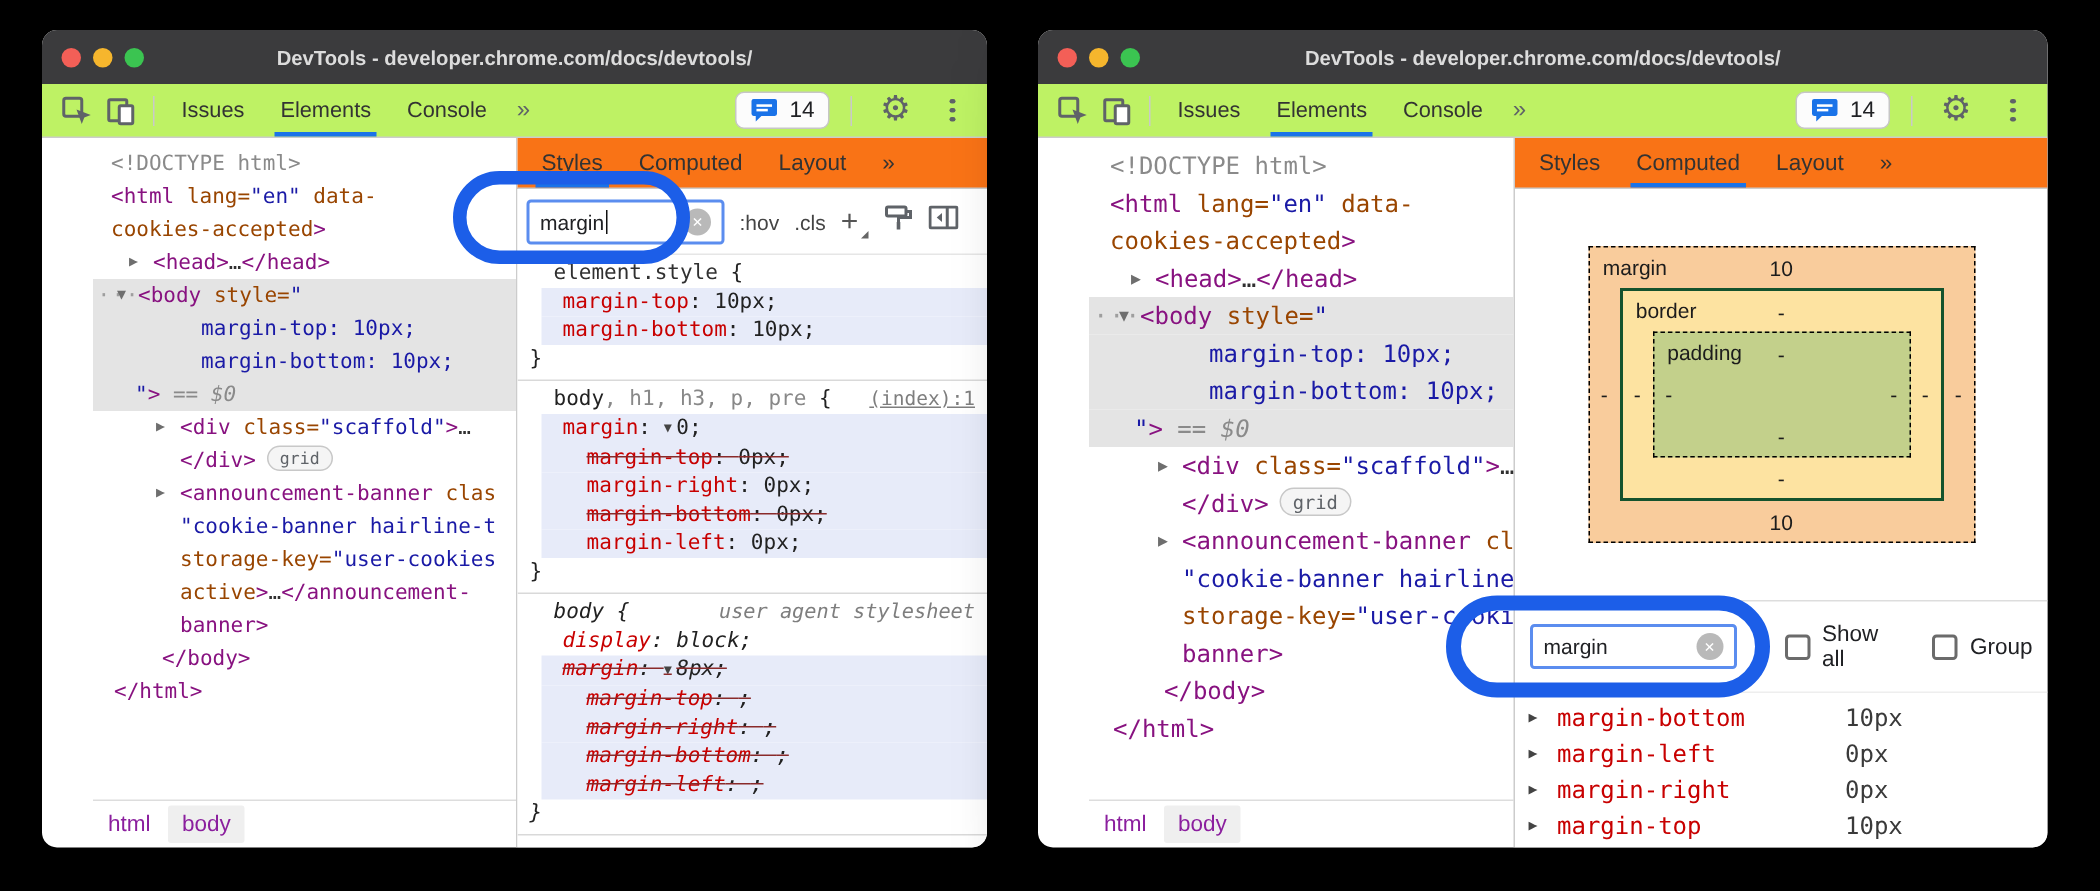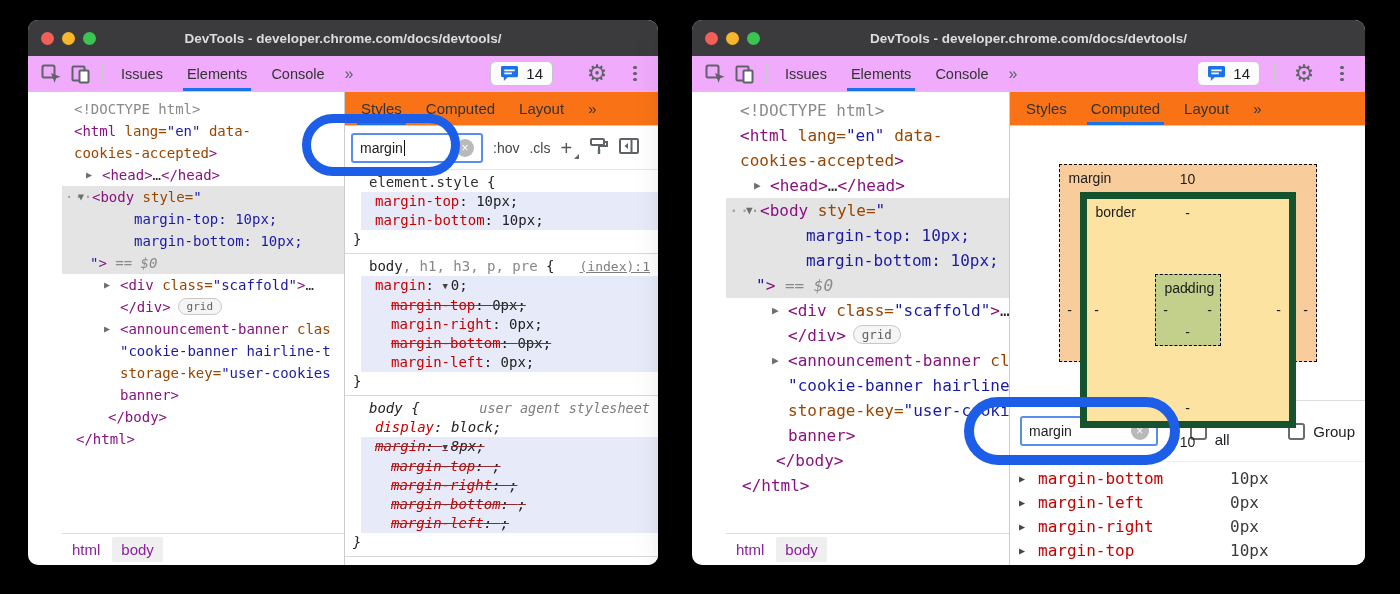--- a/index.html
+++ b/index.html
@@ -16,21 +16,21 @@
           display:flex;flex-direction:column;box-shadow:0 18px 48px rgba(0,0,0,.65);}
   .win-left{left:28px;width:630px;}
   .win-right{left:692px;width:673px;}
 
   .titlebar{flex:0 0 36px;background:var(--c-titlebar);display:flex;align-items:center;position:relative;}
   .traffic{position:absolute;left:13px;top:0;height:36px;display:flex;align-items:center;gap:8px;}
   .tl{width:13px;height:13px;border-radius:50%;display:inline-block;}
   .tl.red{background:#f35f57;} .tl.yellow{background:#f6b62d;} .tl.green{background:#3bc451;}
   .title{flex:1;text-align:center;color:#dcdcdc;font-size:13.5px;font-weight:700;}
 
-  .toolbar{flex:0 0 36px;background:#f0abfc;border-bottom:1px solid #ccc;display:flex;align-items:center;padding:0 8px;}
+  .toolbar{flex:0 0 36px;background:#bef264;border-bottom:1px solid #ccc;display:flex;align-items:center;padding:0 8px;}
   .tb-icon{width:30px;height:30px;border:none;background:none;display:flex;align-items:center;justify-content:center;padding:0;}
   .tb-divider{width:1px;height:20px;background:#c9c9c9;margin:0 6px;flex:0 0 auto;}
   .main-tabs{display:flex;align-items:stretch;height:35px;}
   .main-tab{padding:0 12px;display:flex;align-items:center;font-size:14.5px;color:#333;position:relative;cursor:default;}
   .main-tab.active::after{content:"";position:absolute;left:8px;right:8px;bottom:0;height:3px;background:var(--c-accent);}
   .more-chip{color:#5f6368;font-size:16px;padding:0 8px;display:flex;align-items:center;}
   .tb-right{margin-left:auto;display:flex;align-items:center;gap:8px;}
   .chat-badge{display:flex;align-items:center;gap:7px;border:1.5px solid #c6c6c6;border-radius:6px;
               padding:3px 9px;font-size:15px;color:#202124;background:#fcfcfc;}
   .gear{font-family:"DejaVu Sans",sans-serif;font-size:23px;color:#5f6368;line-height:1;}
@@ -96,21 +96,21 @@
   .ann-right{left:272px;top:377px;width:216px;height:68px;border-width:10px;}
 
   .box-model-area{flex:0 0 274px;display:flex;align-items:center;justify-content:center;}
   .bm{display:grid;grid-template-columns:20px 1fr 20px;grid-template-rows:27px 1fr 27px;
       position:relative;font-size:14px;color:#1c1c1c;}
   .bm-label{position:absolute;left:9px;top:5px;}
   .bm-cell{display:flex;align-items:center;justify-content:center;}
   .bm-top{grid-area:1/2;} .bm-bottom{grid-area:3/2;} .bm-left{grid-area:2/1;} .bm-right{grid-area:2/3;}
   .bm-inner{grid-area:2/2;}
   .bm-margin{width:258px;height:198px;background:var(--c-bm-margin);border:1px dashed #000;}
-  .bm-border{width:100%;height:100%;background:var(--c-bm-border);border:7px solid #14532d;gap:48px;}
+  .bm-border{width:100%;height:100%;background:var(--c-bm-border);border:2px solid #14532d;}
   .bm-padding{width:100%;height:100%;background:var(--c-bm-padding);border:1px dashed #000;}
   .bm-content{width:100%;height:100%;background:var(--c-bm-content);border:1px solid #000;
               display:flex;align-items:center;justify-content:center;font-size:14.5px;white-space:nowrap;}
 
   .computed-filter-row{flex:0 0 62px;border-top:1px solid #ddd;border-bottom:1px solid #eee;
                        display:flex;align-items:center;padding:0 10px;}
   .computed-filter-row .filter-box{width:174px;}
   .cb{display:flex;align-items:center;gap:8px;font-size:15px;color:#202124;}
   .cb.first{margin-left:32px;justify-content:space-between;} .cb+.cb{margin-left:36px;text-align:right;}
   .cb-box{width:17px;height:17px;border:2px solid #6b6b6b;border-radius:3px;background:#fff;flex:0 0 auto;}
@@ -188,20 +188,21 @@
             <div class="dom-line" style="padding-left: 40px;"><span class="arr" style="left: 24px;">▶</span><span class="seg-t">&lt;head&gt;</span><span class="seg-d">…</span><span class="seg-t">&lt;/head&gt;</span></div>
             <div class="dom-line sel" style="padding-left: 30px;"><span class="dots">···</span><span class="arr" style="left: 16px;">▼</span><span class="seg-t">&lt;body</span><span class="seg-a"> style=</span><span class="seg-v">"</span></div>
             <div class="dom-line sel" style="padding-left: 72px;"><span class="seg-v">margin-top: 10px;</span></div>
             <div class="dom-line sel" style="padding-left: 72px;"><span class="seg-v">margin-bottom: 10px;</span></div>
             <div class="dom-line sel" style="padding-left: 28px;"><span class="seg-v">"</span><span class="seg-t">&gt;</span><span class="seg-s"> == $0</span></div>
             <div class="dom-line" style="padding-left: 58px;"><span class="arr" style="left: 42px;">▶</span><span class="seg-t">&lt;div</span><span class="seg-a"> class=</span><span class="seg-v">"scaffold"</span><span class="seg-t">&gt;</span><span class="seg-d">…</span></div>
             <div class="dom-line" style="padding-left: 58px;"><span class="seg-t">&lt;/div&gt;</span><span class="badge">grid</span></div>
             <div class="dom-line" style="padding-left: 58px;"><span class="arr" style="left: 42px;">▶</span><span class="seg-t">&lt;announcement-banner</span><span class="seg-a"> clas</span></div>
             <div class="dom-line" style="padding-left: 58px;"><span class="seg-v">"cookie-banner hairline-t</span></div>
             <div class="dom-line" style="padding-left: 58px;"><span class="seg-a">storage-key=</span><span class="seg-v">"user-cookies</span></div>
+            <div class="dom-line" style="padding-left: 58px;"><span class="seg-a">active</span><span class="seg-t">&gt;</span><span class="seg-d">…</span><span class="seg-t">&lt;/announcement-</span></div>
             <div class="dom-line" style="padding-left: 58px;"><span class="seg-t">banner&gt;</span></div>
             <div class="dom-line" style="padding-left: 46px;"><span class="seg-t">&lt;/body&gt;</span></div>
             <div class="dom-line" style="padding-left: 14px;"><span class="seg-t">&lt;/html&gt;</span></div>
           </div>
         <div class="crumbs">
           <span class="crumb">html</span>
           <span class="crumb active">body</span>
         </div>
       </div>
       <div class="v-div"></div>

